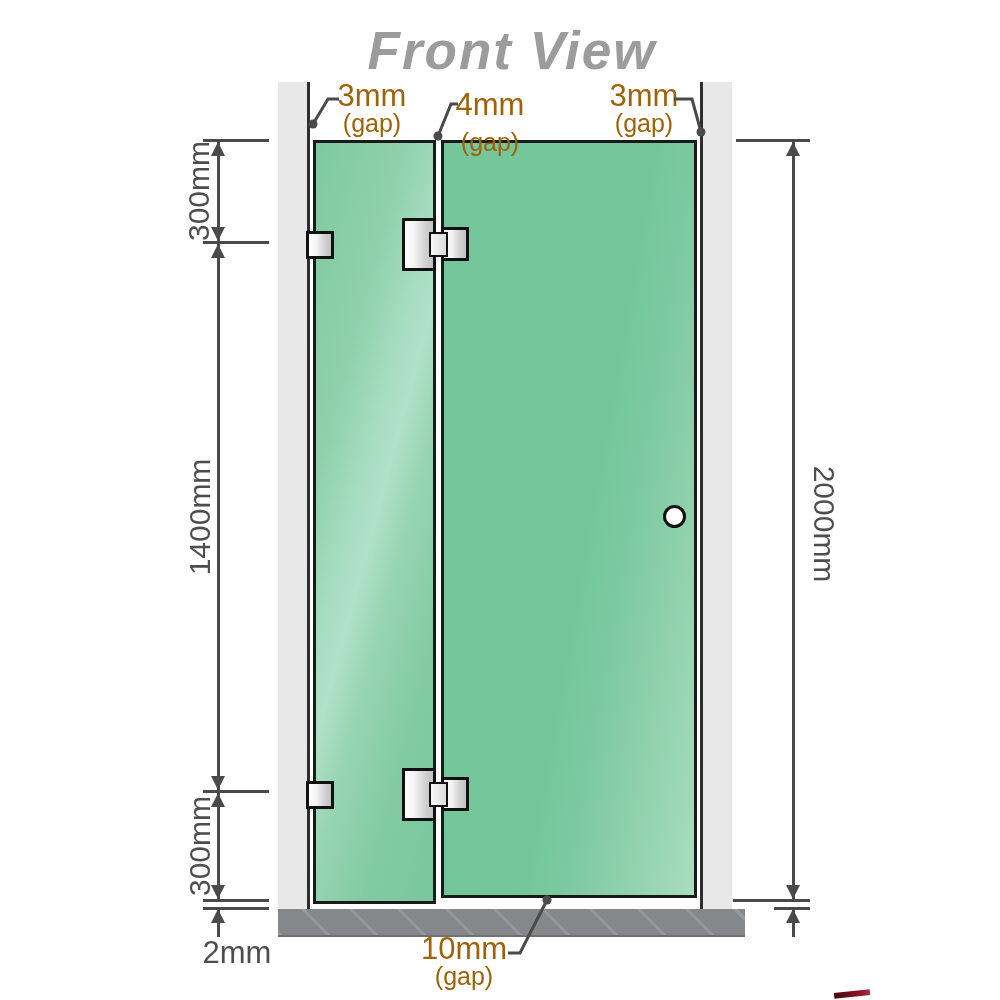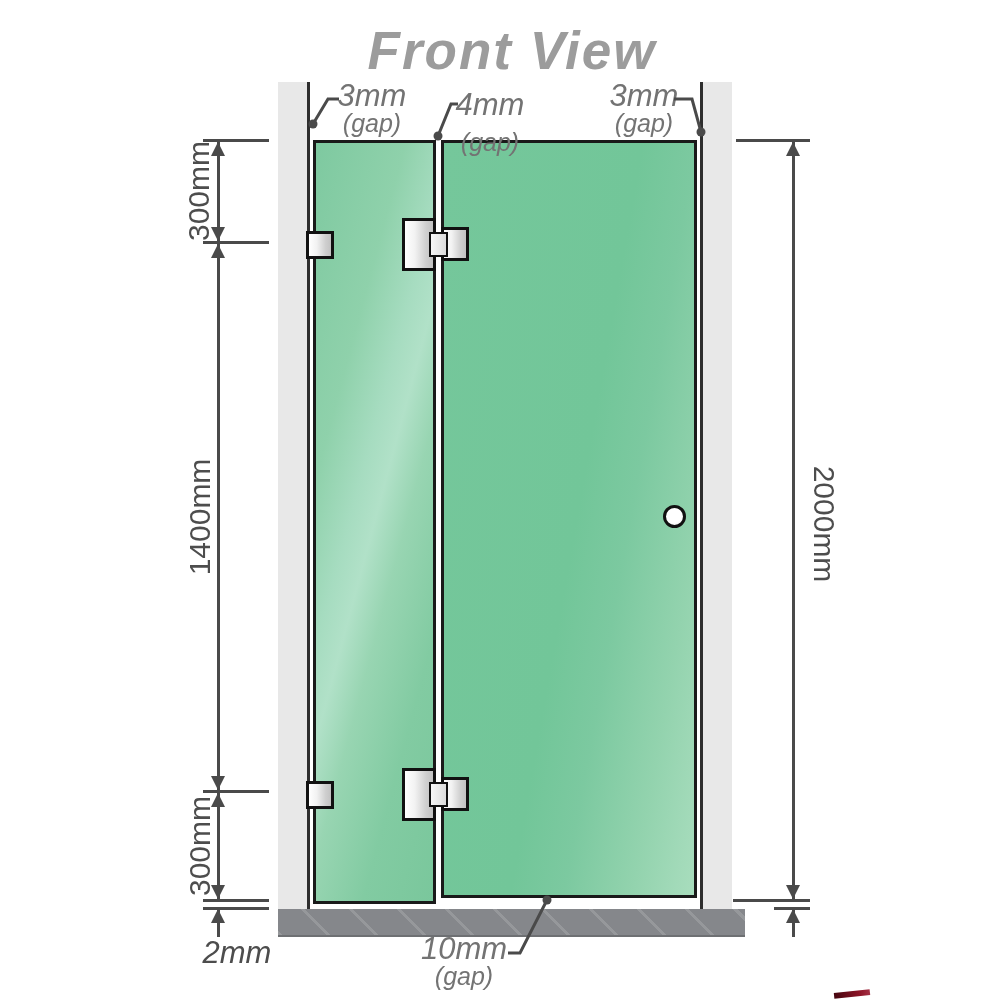--- a/index.html
+++ b/index.html
@@ -61,21 +61,21 @@
   .dline{background:#4a4a4a;}
   .vline{width:3px;}
   .tick{height:3px;}
   .arr{width:0;height:0;border-left:7px solid transparent;border-right:7px solid transparent;}
   .arr-up{border-bottom:14px solid #4a4a4a;}
   .arr-down{border-top:14px solid #4a4a4a;}
   
   .dimtxt{color:#4d4d4d;font-size:30px;white-space:nowrap;}
   .rot-ccw{transform:rotate(-90deg);}
   .rot-cw{transform:rotate(90deg);}
-  .lblblock{text-align:center;color:#737373;font-style:italic;}
+  .lblblock{text-align:center;color:#a16207;}
   .lblblock .val{font-size:31px;line-height:30px;}
   .lblblock .sub{font-size:25px;line-height:24px;}
   .center-lbl{display:flex;align-items:center;justify-content:center;text-align:center;}
   
   .leaders{left:0;top:0;pointer-events:none;}
   
   .watermark{
     left:834px;top:991px;width:36px;height:6px;
     background:linear-gradient(90deg,#45060f,#8c1326 70%,#a43045);
     transform:rotate(-6deg);
@@ -119,21 +119,21 @@
   <div class="abs arr arr-down" style="left:211px;top:227px;"></div>
   <div class="abs arr arr-up" style="left:211px;top:244px;"></div>
   <div class="abs arr arr-down" style="left:211px;top:776px;"></div>
   <div class="abs arr arr-up" style="left:211px;top:793px;"></div>
   <div class="abs arr arr-down" style="left:211px;top:885px;"></div>
   <div class="abs arr arr-up" style="left:211px;top:909px;"></div>
 
   <div class="abs dimtxt rot-ccw center-lbl" style="left:139px;top:175px;width:120px;height:32px;">300mm</div>
   <div class="abs dimtxt rot-ccw center-lbl" style="left:130px;top:501px;width:140px;height:32px;">1400mm</div>
   <div class="abs dimtxt rot-ccw center-lbl" style="left:140px;top:830px;width:120px;height:32px;">300mm</div>
-  <div class="abs dimtxt center-lbl" style="left:200px;top:936px;width:74px;height:34px;font-size:31px;font-style:italic;">2mm</div>
+  <div class="abs dimtxt center-lbl" style="left:200px;top:936px;width:74px;height:34px;font-size:31px;">2mm</div>
 
   <div class="abs dline vline" style="left:792px;top:140px;height:762px;"></div>
   <div class="abs dline vline" style="left:792px;top:909px;height:28px;"></div>
   <div class="abs dline tick" style="left:736px;top:139px;width:74px;"></div>
   <div class="abs dline tick" style="left:733px;top:899px;width:77px;"></div>
   <div class="abs dline tick" style="left:774px;top:907px;width:36px;"></div>
   <div class="abs arr arr-up" style="left:786px;top:142px;"></div>
   <div class="abs arr arr-down" style="left:786px;top:885px;"></div>
   <div class="abs arr arr-up" style="left:786px;top:909px;"></div>
   <div class="abs dimtxt rot-cw center-lbl" style="left:749px;top:508px;width:150px;height:32px;">2000mm</div>

